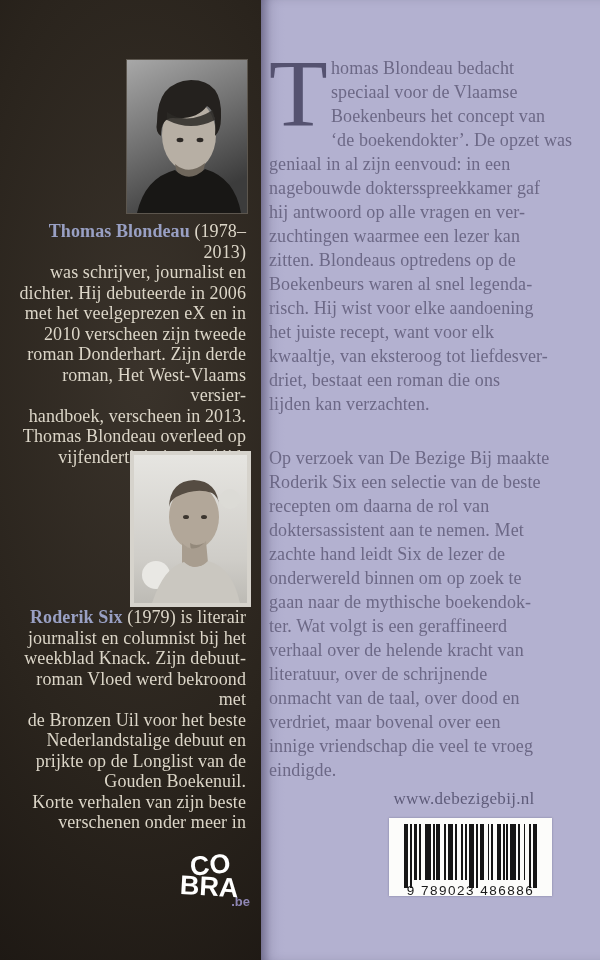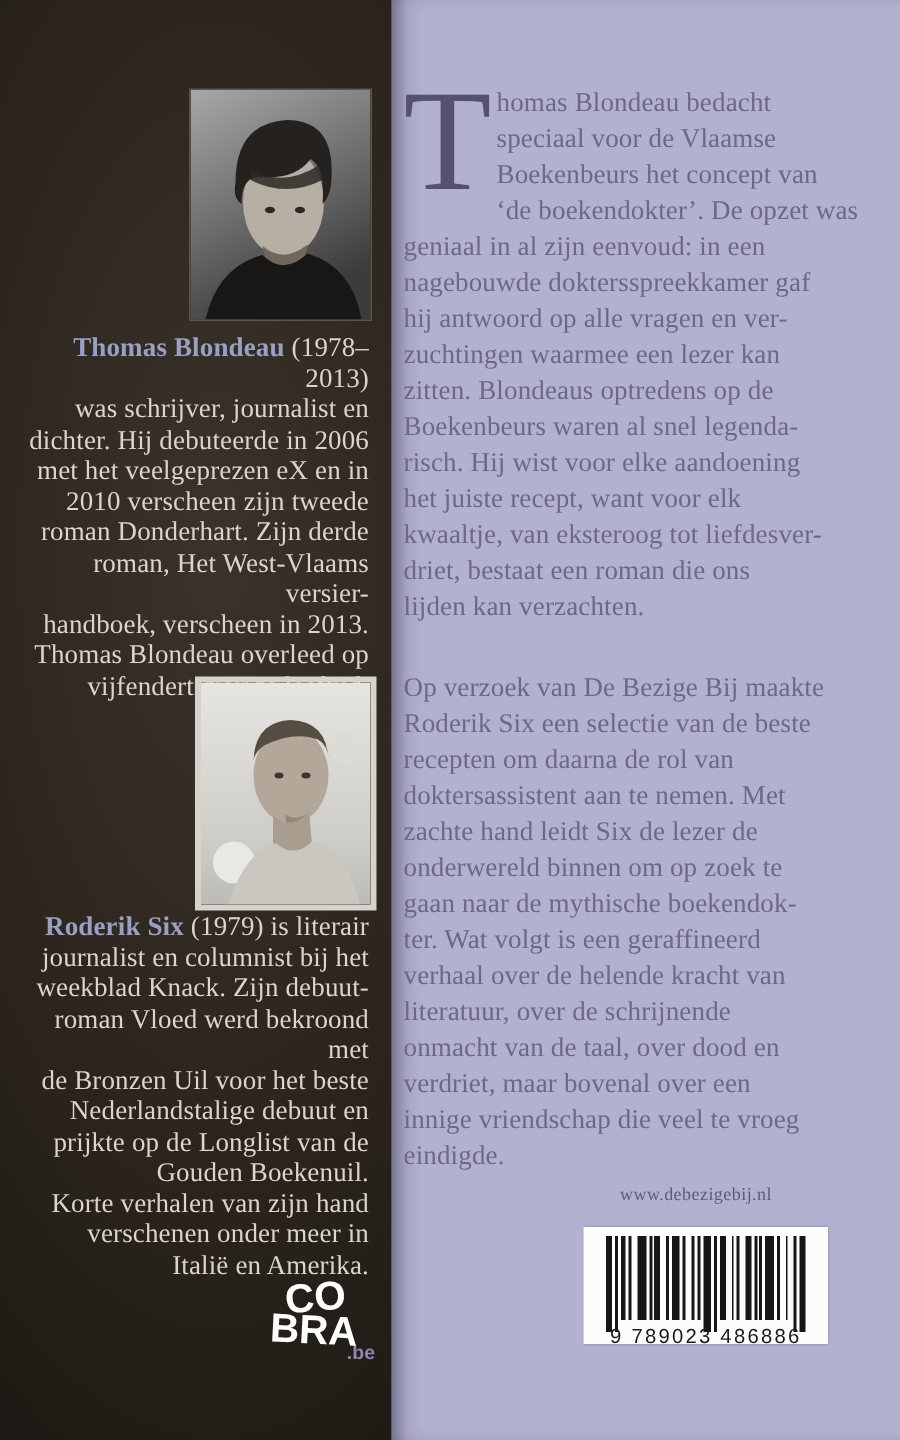--- a/index.html
+++ b/index.html
@@ -33,21 +33,21 @@
   .para{position:absolute;left:8px;width:324px;font-size:18px;line-height:24px;
         color:#6c6886;letter-spacing:.1px;}
   .para1{top:56px;}
   .para2{top:446px;}
   .para .line{min-height:24px;}
   .dropcap{float:left;width:54px;height:72px;font-size:96px;line-height:74px;
            color:#555270;margin:1px 8px 0 0;text-align:left;}
 
   
   .website{position:absolute;left:117px;top:789px;width:172px;text-align:center;
-           font-size:12px;color:#5e5b79;letter-spacing:.3px;}
+           font-size:17px;color:#5e5b79;letter-spacing:.3px;}
   .barcode{position:absolute;left:128px;top:818px;width:163px;height:78px;
            background:#fcfcfa;box-shadow:0 0 2px rgba(60,55,90,.4);}
   .bars{display:flex;justify-content:center;align-items:flex-start;
         height:62px;padding-top:6px;}
   .bars .bar{background:#161616;height:56px;}
   .bars .gap{background:transparent;height:56px;}
   .bars .tall{height:64px;}
   .isbn{position:relative;margin-top:-3px;text-align:center;
         font-family:"Liberation Sans","DejaVu Sans",sans-serif;
         font-size:13.5px;letter-spacing:1.5px;color:#1a1a1a;}
@@ -126,23 +126,22 @@
 
     <div class="bio bio2">
         <div class="line"><span class="name">Roderik Six</span><span> (1979) is literair</span></div>
         <div class="line"><span>journalist en columnist bij het</span></div>
         <div class="line"><span>weekblad </span><span class="it">Knack</span><span>. Zijn debuut-</span></div>
         <div class="line"><span>roman </span><span class="it">Vloed</span><span> werd bekroond met</span></div>
         <div class="line"><span>de Bronzen Uil voor het beste</span></div>
         <div class="line"><span>Nederlandstalige debuut en</span></div>
         <div class="line"><span>prijkte op de Longlist van de</span></div>
         <div class="line"><span>Gouden Boekenuil.</span></div>
-        <div class="line"><span>Korte verhalen van zijn hand</span></div>
+        <div class="line"><span>Korte verhalen van zijn beste</span></div>
         <div class="line"><span>verschenen onder meer in</span></div>
-        <div class="line"><span>Italië en Amerika.</span></div>
       </div>
 
     <div class="logo">
       <span class="l1">CO</span>
       <span class="l2">BRA</span>
       <span class="be">.be</span>
     </div>
   </div>
 
   <div class="right-panel">

